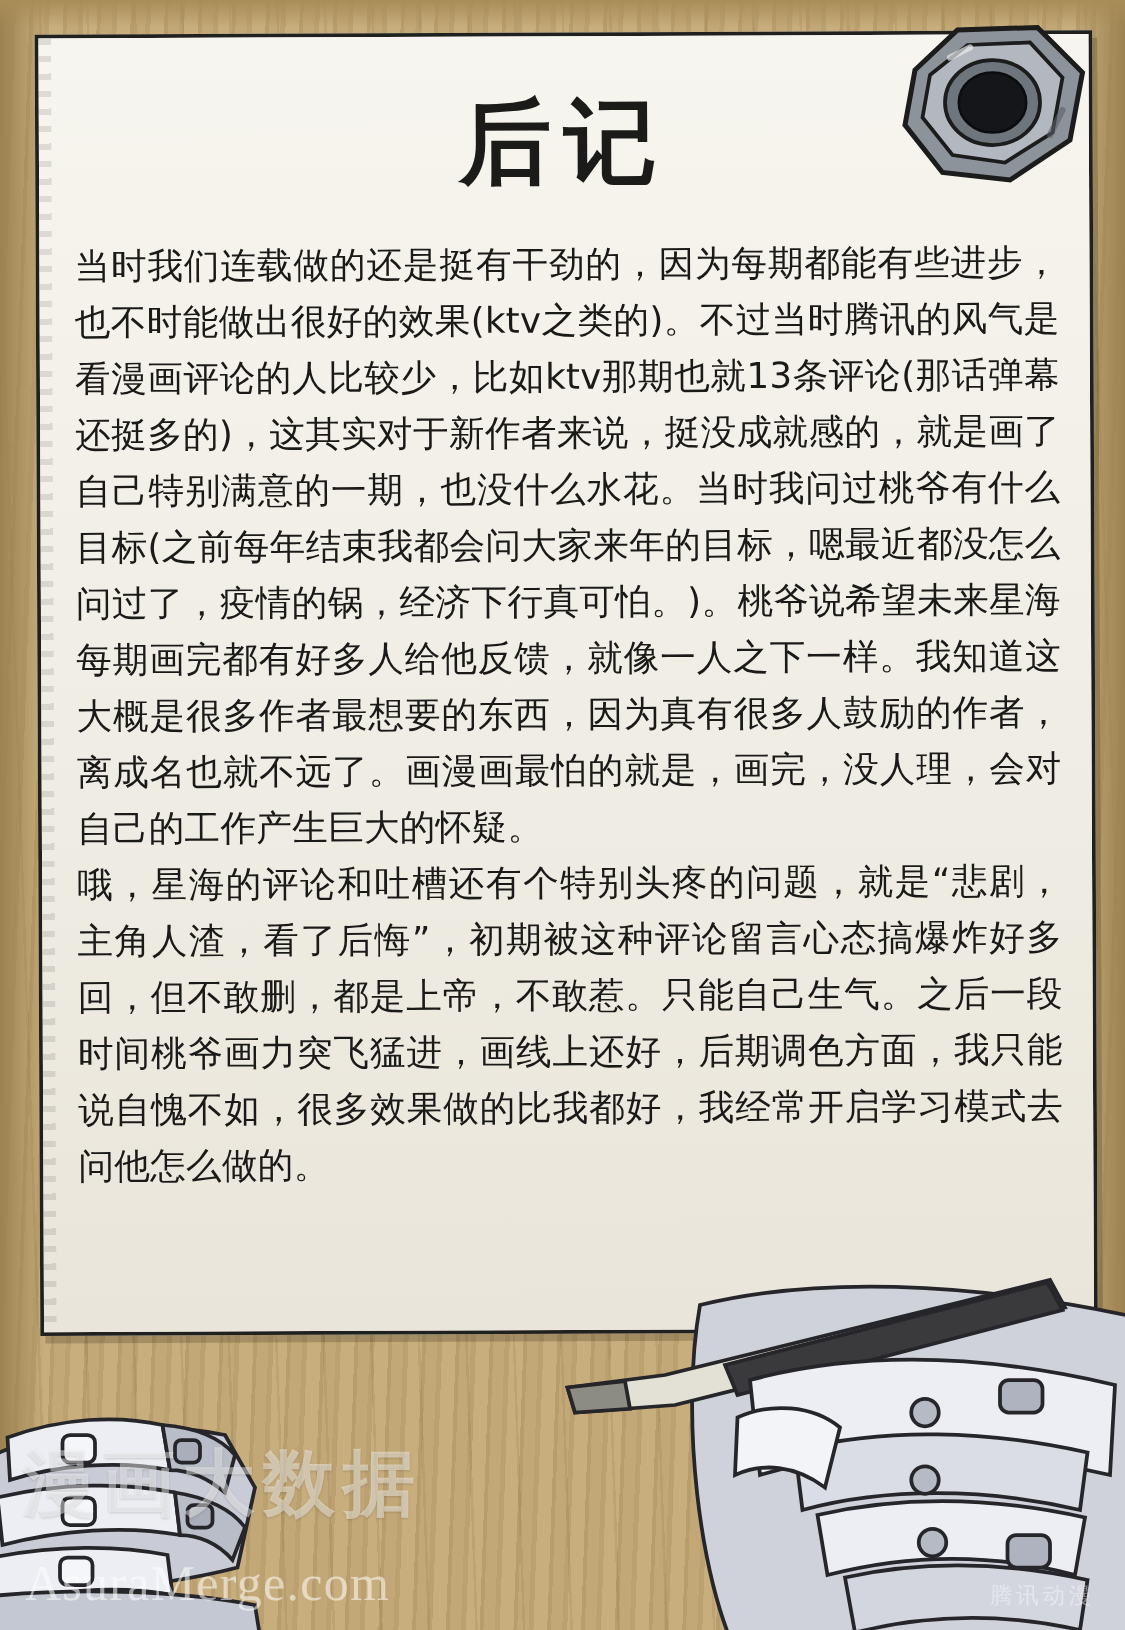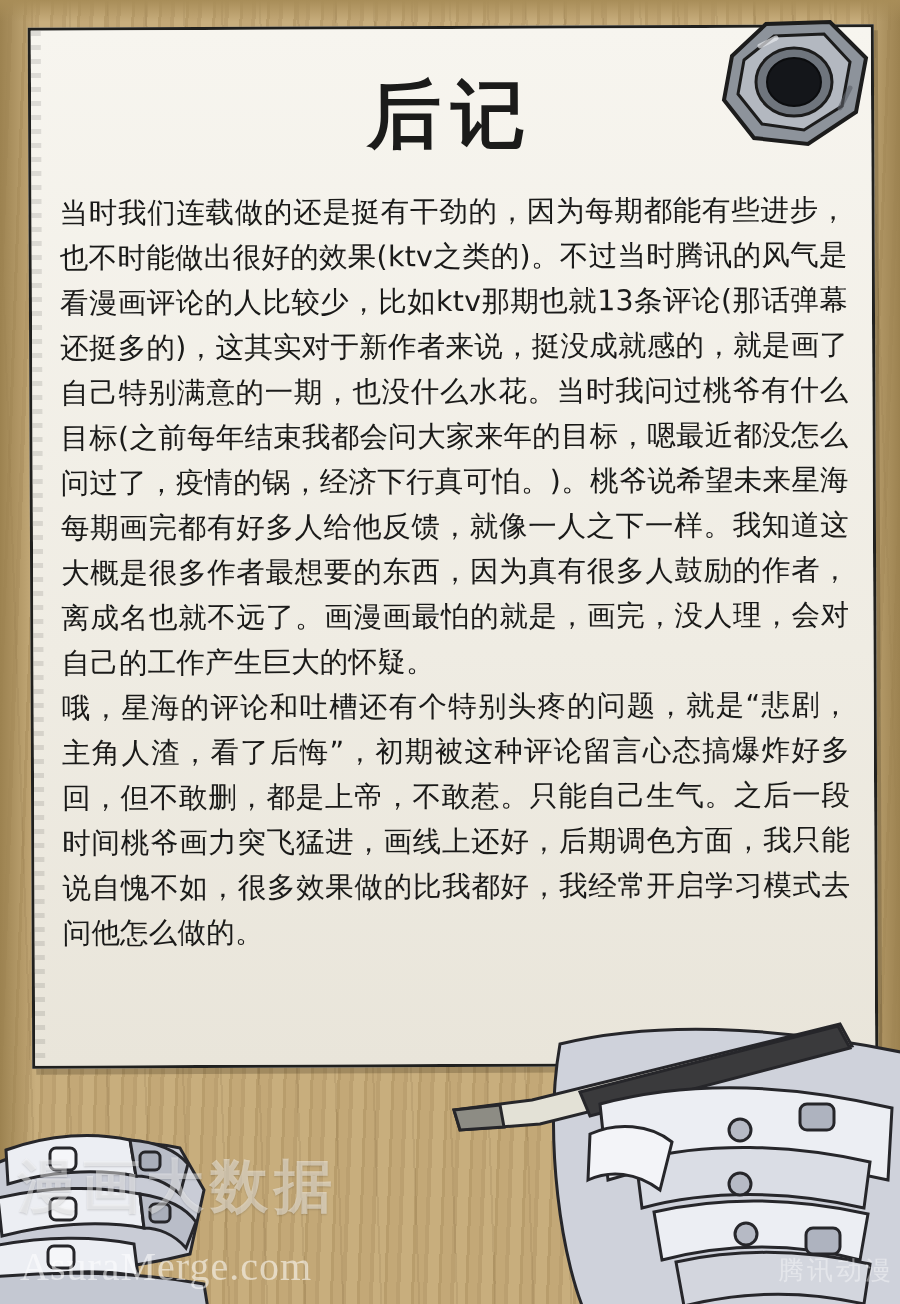--- a/index.html
+++ b/index.html
@@ -177,24 +177,24 @@
     left: 20px;
     bottom: 14px;
     font-family: "Liberation Serif", serif;
     font-size: 40px;
     color: rgba(255,255,255,0.55);
     letter-spacing: 1px;
     pointer-events: none;
   }
   .wm-right {
     position: absolute;
-    right: 6px;
+    right: 24px;
     bottom: 16px;
     font-family: "DejaVu Sans", sans-serif;
-    font-size: 26px;
+    font-size: 18px;
     color: rgba(255,255,255,0.40);
     letter-spacing: 3px;
     pointer-events: none;
   }
 </style>
 </head>
 <body>
 
 <div class="page">
 

